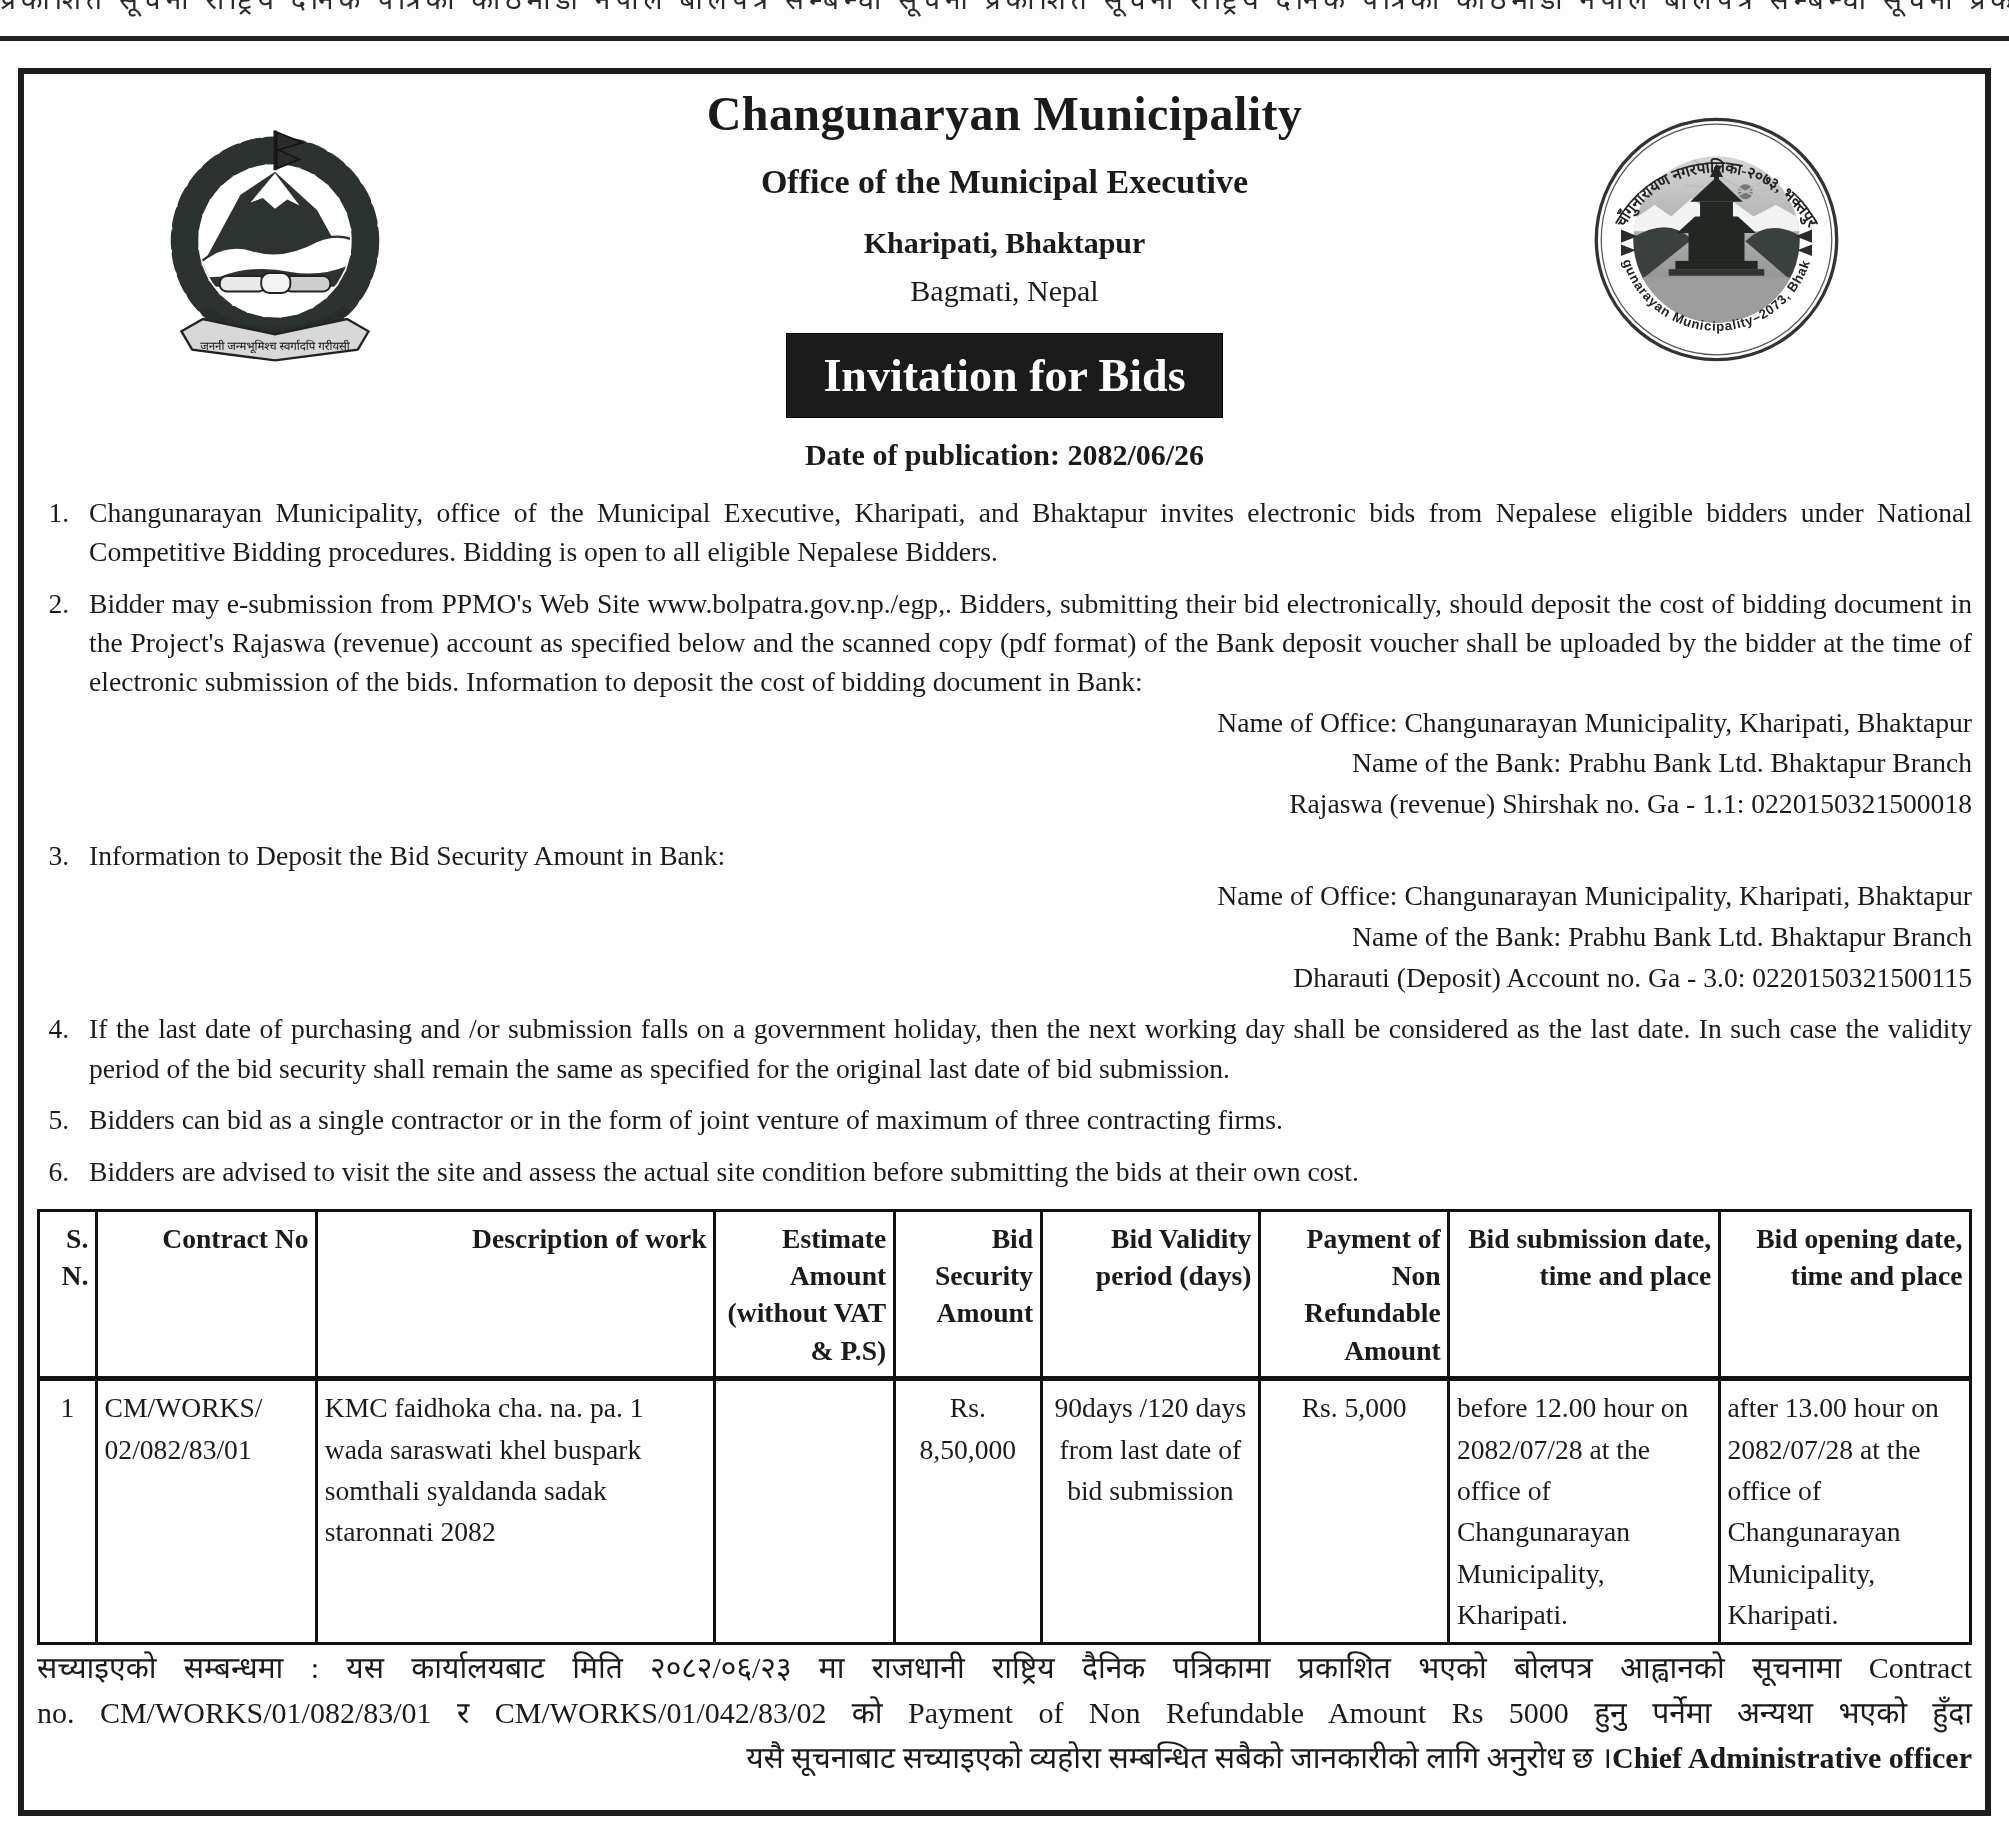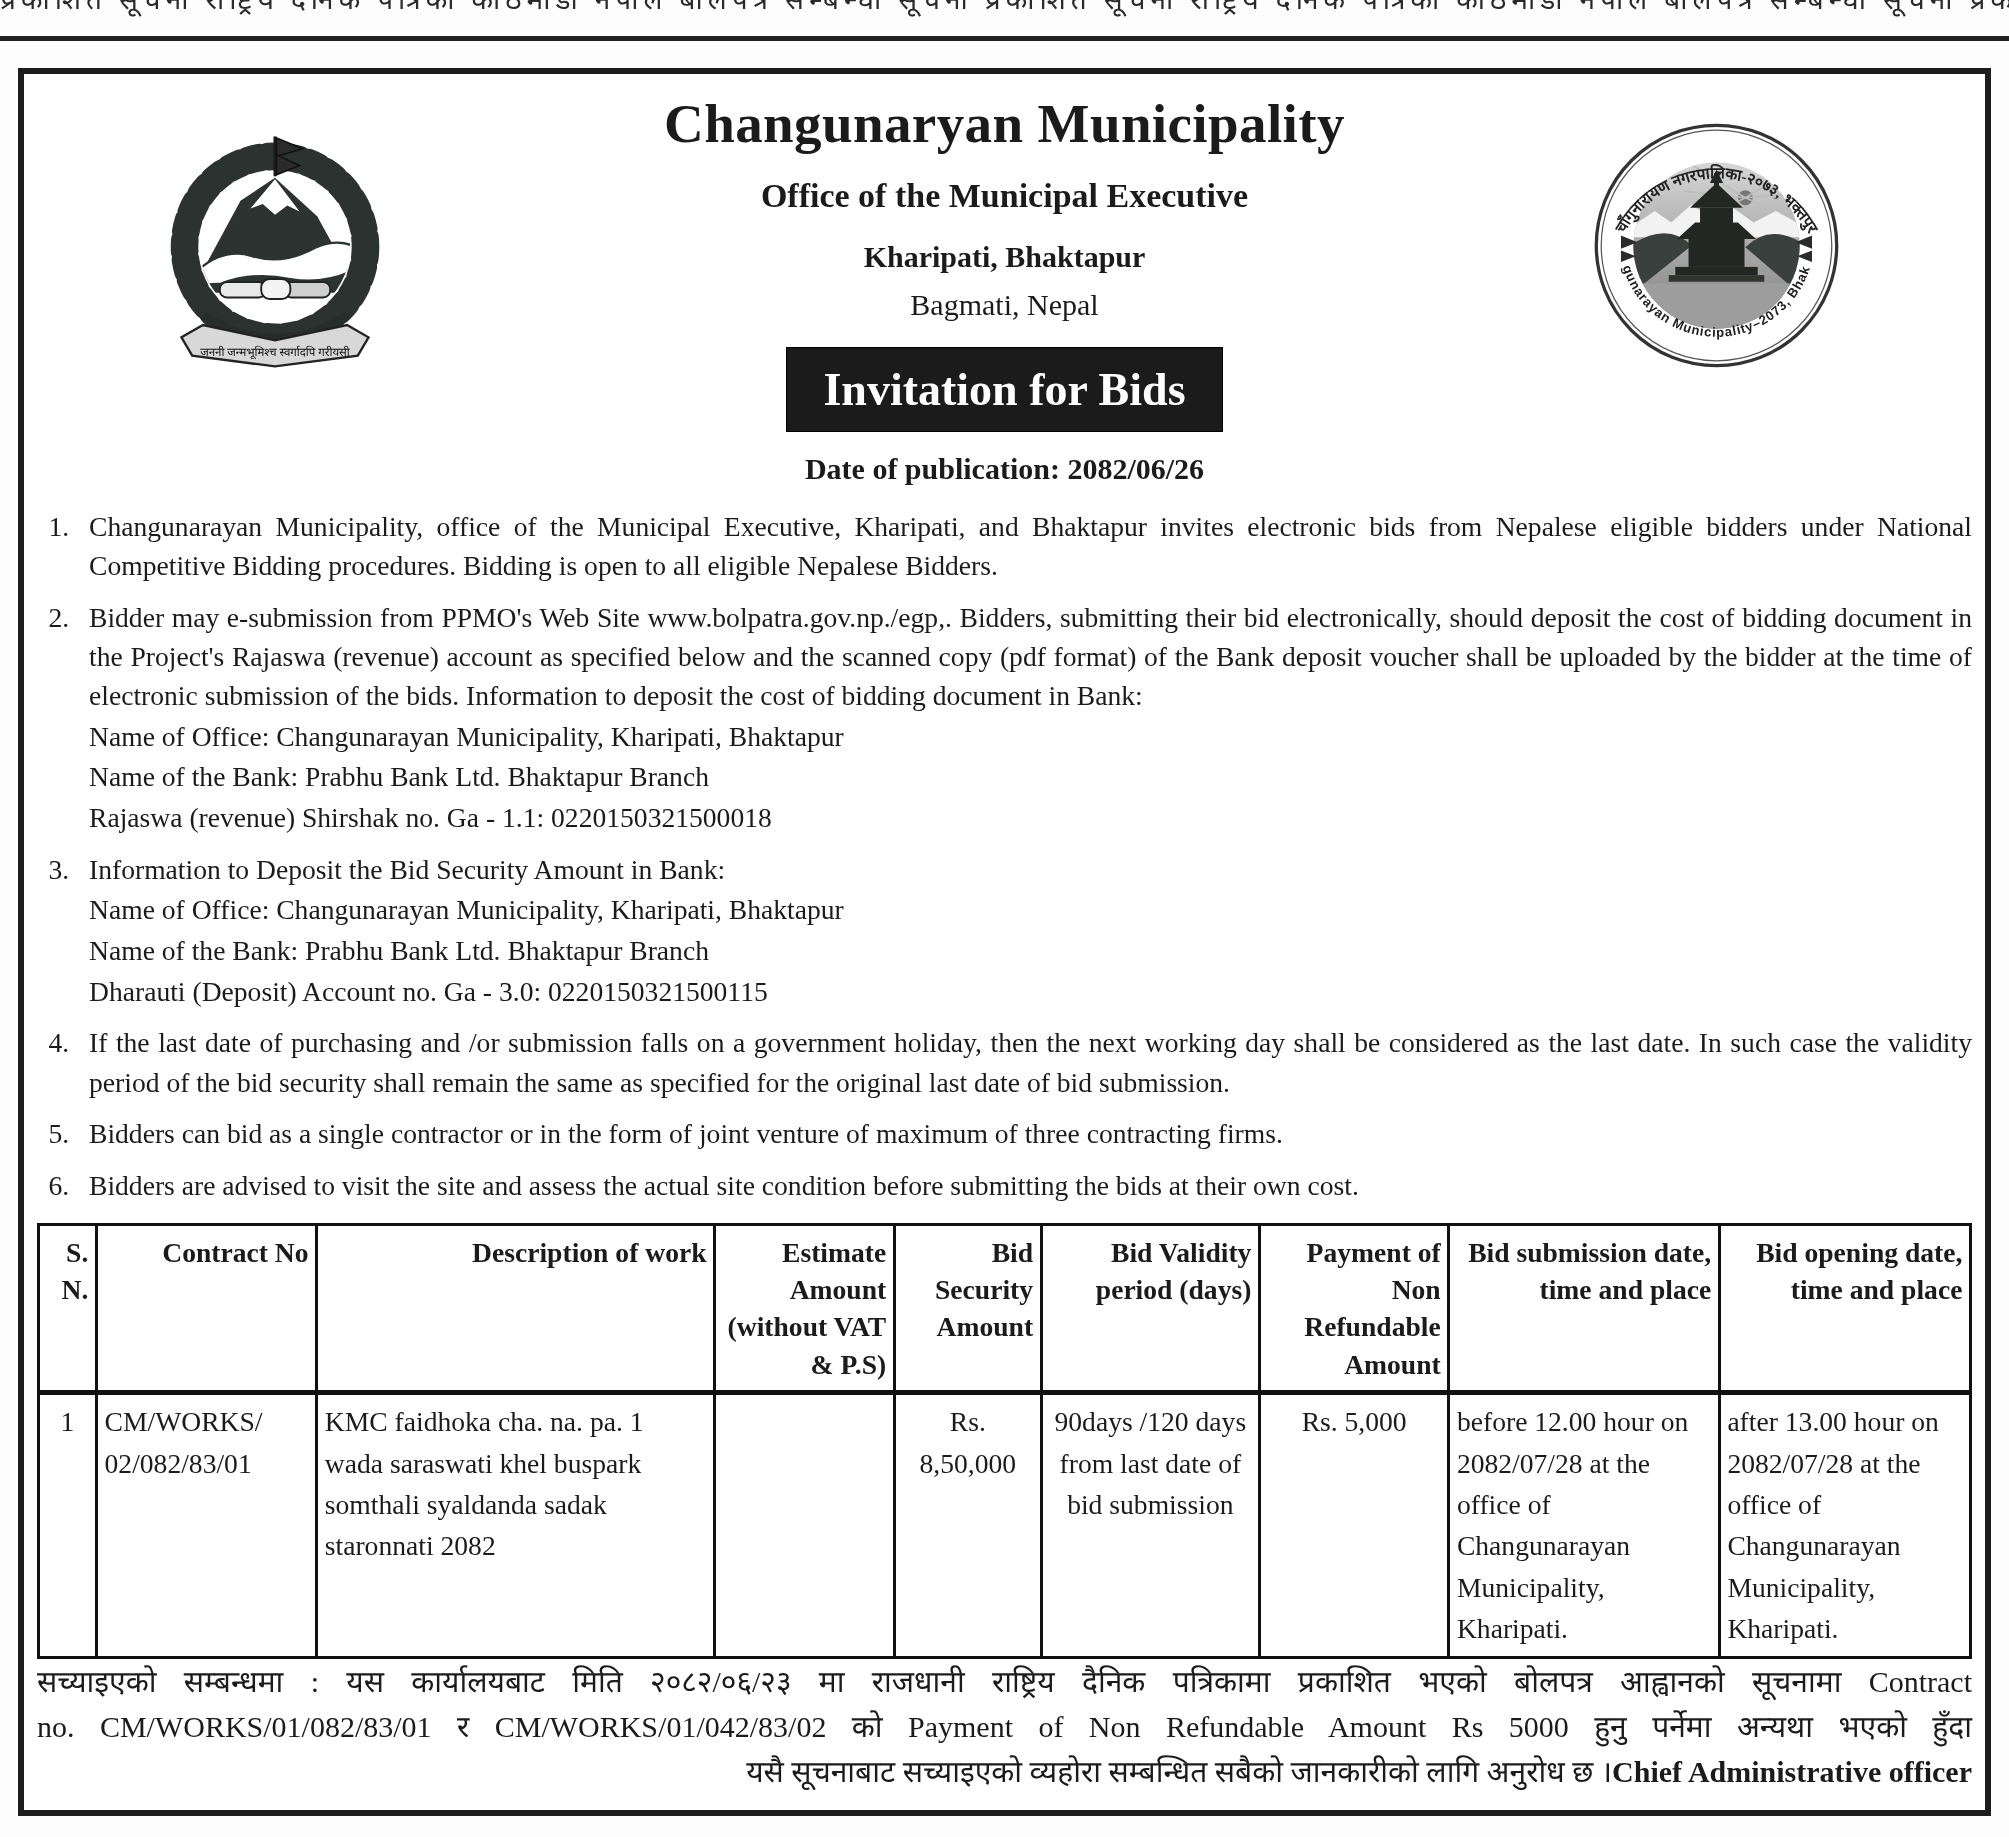--- a/index.html
+++ b/index.html
@@ -31,40 +31,40 @@
   .doc {
     position: absolute; top: 68px; left: 18px; right: 18px; bottom: 21.4px;
     border: 6.6px solid #1d1d1d;
     background: #fff;
     overflow: hidden;
   }
   .doc-inner { position: relative; padding: 8.2px 13px 0 13px; height: 100%; }
 
   
   .doc-header { position: relative; text-align: center; }
-  .title { font-size: 55px; font-weight: bold; margin-top: 10px; letter-spacing: 0.4px; }
+  .title { font-size: 48px; font-weight: bold; margin-top: 4px; letter-spacing: 0.4px; }
   .office { font-size: 34px; font-weight: bold; margin-top: 21.4px; }
   .loc1 { font-size: 30px; font-weight: bold; margin-top: 25px; }
   .loc2 { font-size: 30px; font-weight: normal; margin-top: 14px; }
   .banner-wrap { margin-top: 25px; }
   .banner {
     display: inline-block; background: #1b1b1b; color: #fff;
     font-size: 46px; font-weight: bold;
     padding: 15px 36px; border: 1.6px solid #000;
   }
   .pubdate { font-size: 30px; font-weight: bold; margin-top: 20px; }
 
   .emblem-left { position: absolute; left: 123px; top: 35px; width: 230px; height: 255px; }
   .seal-right  { position: absolute; right: 132px; top: 30px; width: 247px; height: 247px; }
 
   
   .notices { margin-top: 21.4px; font-size: 27.6px; line-height: 1.42; }
   .notice-item { position: relative; padding-left: 52px; margin-top: 12.3px; text-align: justify; }
   .notice-num { position: absolute; left: 11.5px; top: 0; }
-  .notice-subline { margin-top: 1.6px; text-align: left; }
+  .notice-subline { margin-top: 1.6px; text-align: right; }
 
   
   table.bids {
     width: 100%; border-collapse: collapse; margin-top: 18px;
     font-size: 27.6px; line-height: 1.35;
   }
   table.bids th, table.bids td {
     border: 3.3px solid #111; vertical-align: top; padding: 6.6px 6.6px;
   }
   table.bids th { font-weight: bold; text-align: center; padding-top: 8.2px; }

